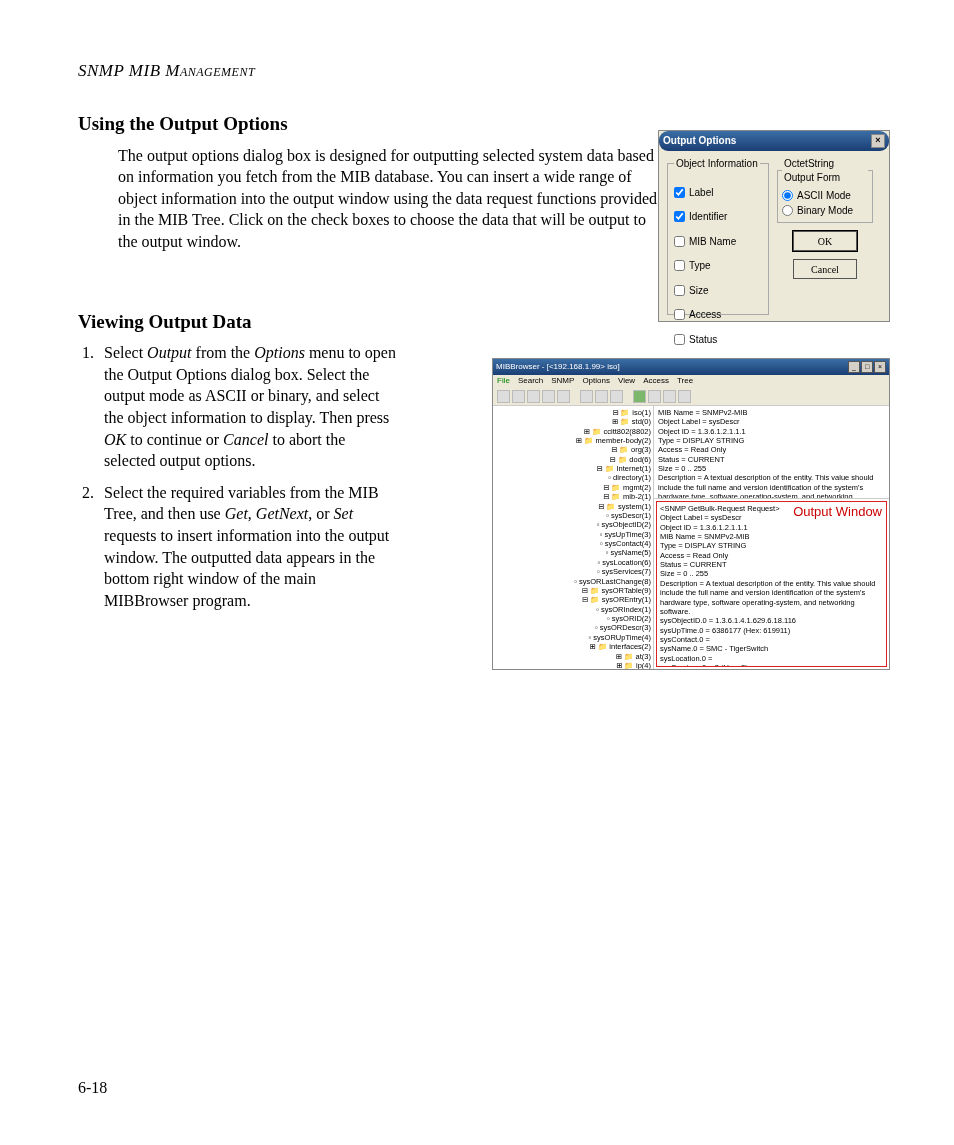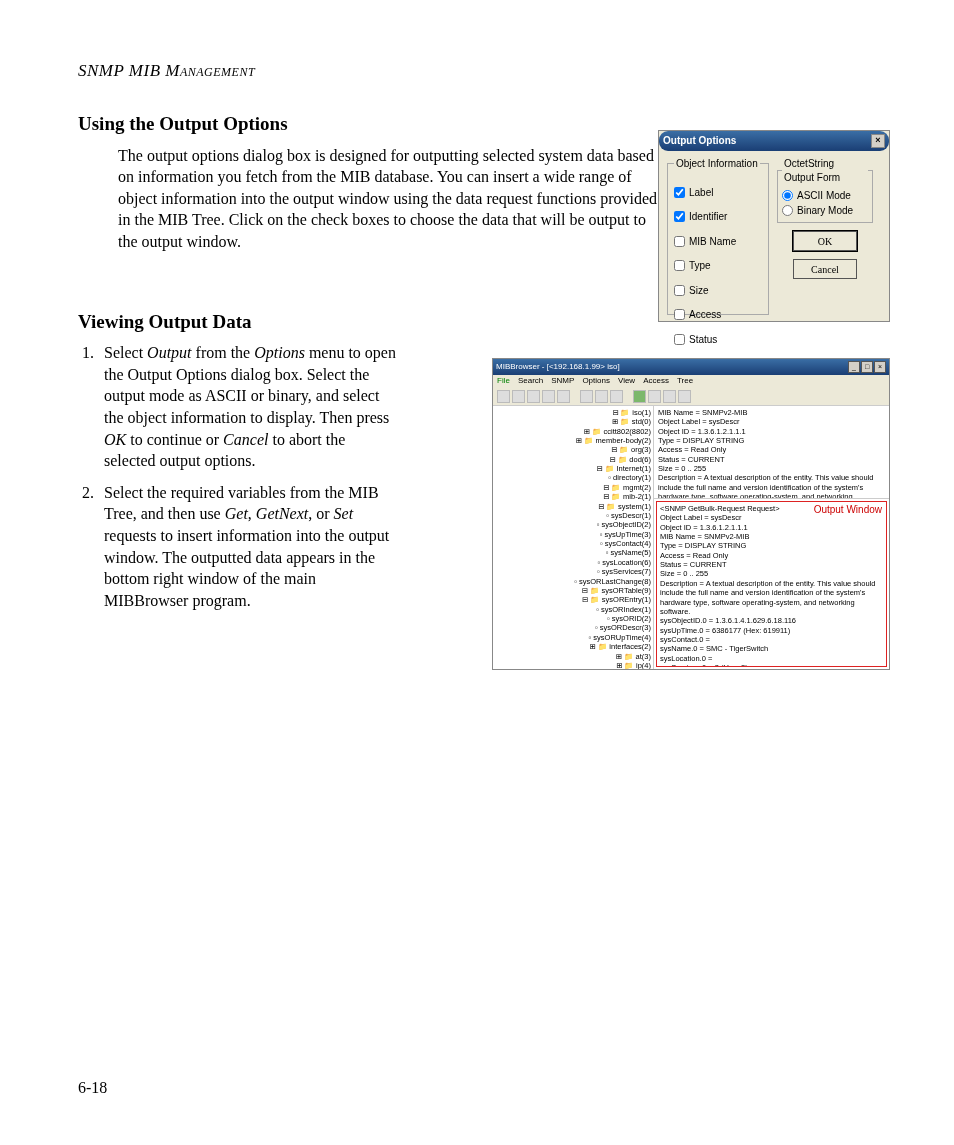--- a/index.html
+++ b/index.html
@@ -89,21 +89,21 @@
   .tree{
     width:156px;border-right:1px solid #ccc;background:#fff;
     font-size:7.5px;line-height:1.25;padding:2px 2px;overflow:hidden;color:#000;
     white-space:pre;
     font-family:Tahoma,Arial,sans-serif;
     text-align:right;
   }
   .right-panes{flex:1;display:flex;flex-direction:column}
   .pane-top{flex:0 0 88px;border-bottom:1px solid #ccc;padding:2px 4px;font-size:7.5px;line-height:1.25;color:#000;overflow:hidden}
   .pane-bot{flex:1;border:1px solid #d22;margin:2px;padding:2px 3px;font-size:7.5px;line-height:1.25;color:#000;position:relative;overflow:hidden}
-  .outwin-label{position:absolute;top:2px;right:4px;color:#c00;font-size:10px}
+  .outwin-label{position:absolute;top:2px;right:4px;color:#c00;font-size:13px}
 </style>
 </head>
 <body>
 
 <div class="page-header">SNMP MIB Management</div>
 
 <h2>Using the Output Options</h2>
 <div class="para-block">
   <p>The output options dialog box is designed for outputting selected system data based on information you fetch from the MIB database. You can insert a wide range of object information into the output window using the data request functions provided in the MIB Tree. Click on the check boxes to choose the data that will be output to the output window.</p>
 </div>

